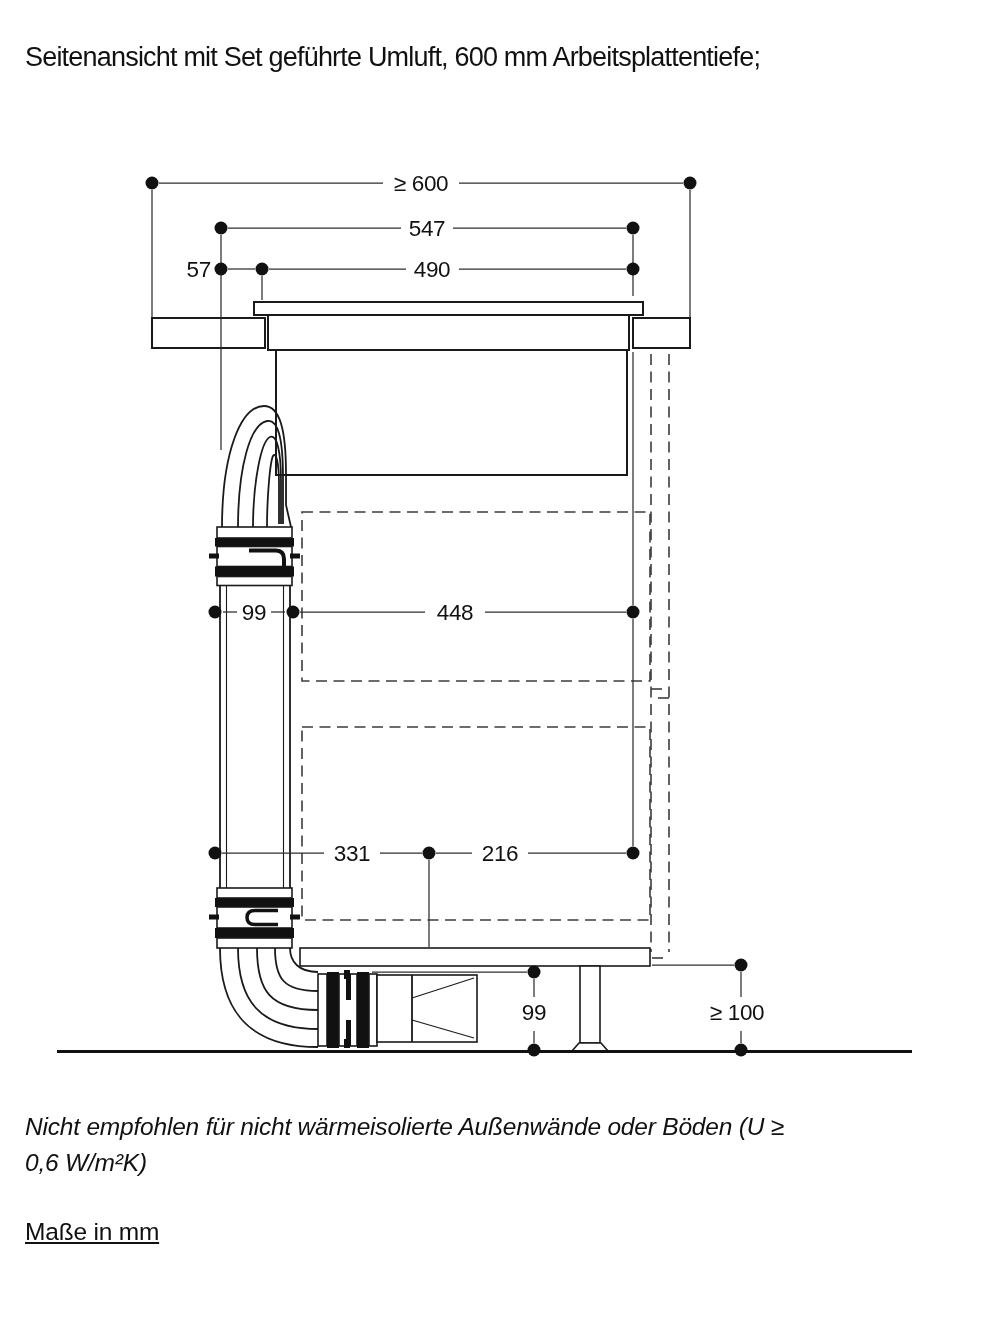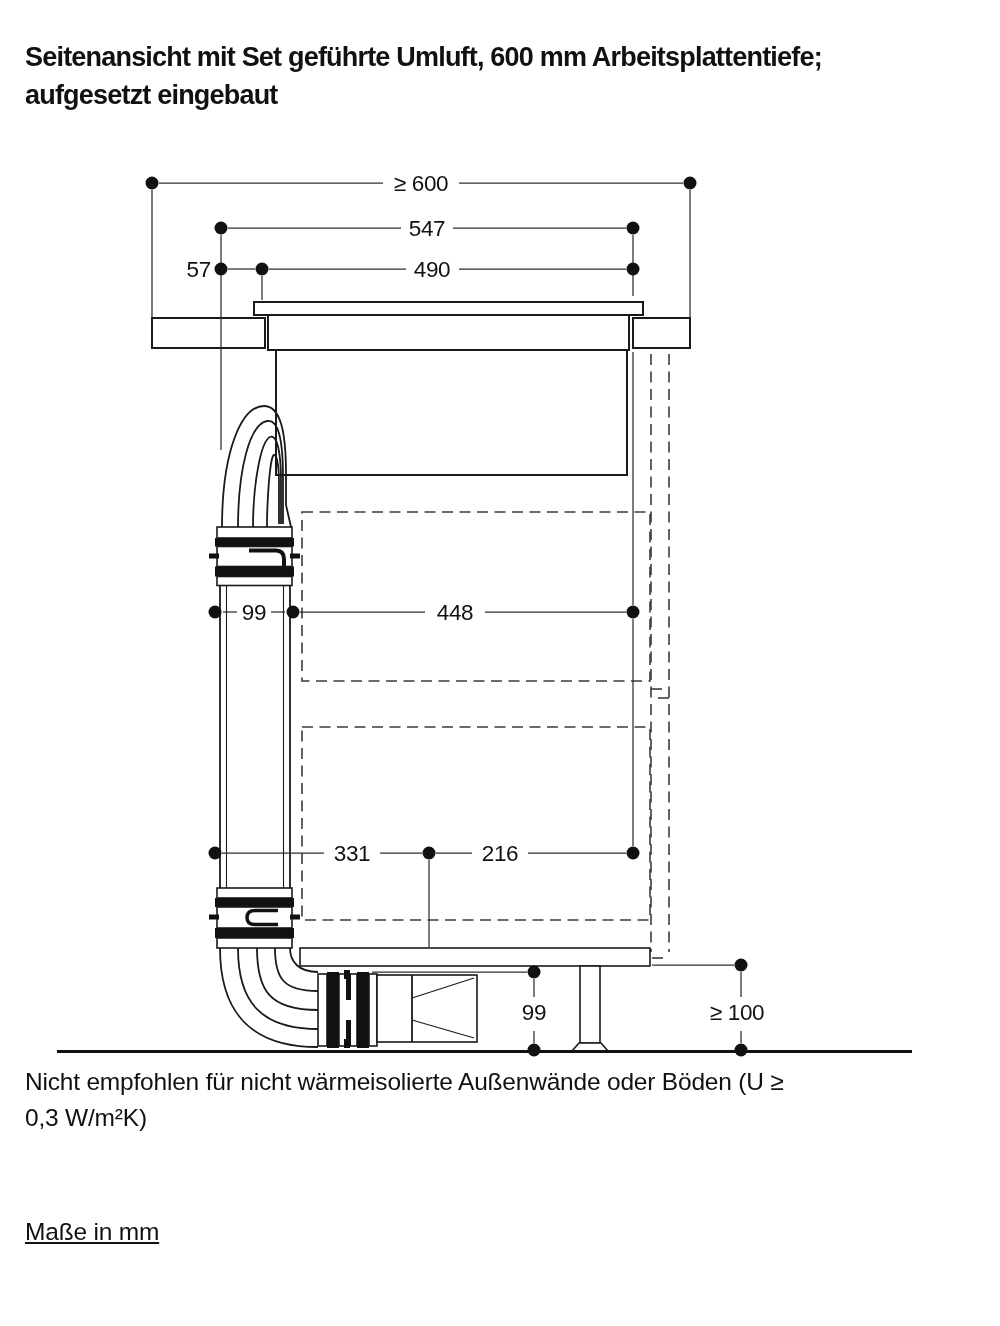--- a/index.html
+++ b/index.html
@@ -3,26 +3,26 @@
 <meta charset="utf-8">
 <style>
   html,body{margin:0;padding:0;}
   body{
     width:1000px;height:1326px;position:relative;overflow:hidden;
     background:#ffffff;color:#111;
     font-family:"Liberation Sans",sans-serif;
   }
   .title{
     position:absolute;left:25px;top:38px;
-    font-weight:bold;font-size:27px;letter-spacing:-0.8px;
+    font-weight:normal;font-size:27px;letter-spacing:-0.8px;
     line-height:38px;white-space:nowrap;
   }
   .warning{
-    position:absolute;left:25px;top:1064px;
-    font-size:24.5px;letter-spacing:-0.2px;line-height:36px;white-space:nowrap;
+    position:absolute;left:25px;top:1109px;
+    font-size:24.5px;letter-spacing:-0.2px;line-height:36px;white-space:nowrap;font-style:italic;
   }
   .units{
     position:absolute;left:25px;top:1218px;
     font-size:24.5px;letter-spacing:-0.2px;text-decoration:underline;
   }
   svg{position:absolute;left:0;top:0;}
   .ln{stroke:#1a1a1a;fill:none;stroke-width:1.8;}
   .thin{stroke:#1a1a1a;fill:none;stroke-width:1.1;}
   .wfill{fill:#ffffff;stroke:#1a1a1a;stroke-width:1.6;}
   .wfill2{fill:#ffffff;stroke:#1a1a1a;stroke-width:2;}
@@ -31,21 +31,20 @@
   .dashed{stroke:#3c3c3c;stroke-width:1.6;fill:none;stroke-dasharray:11 6.5;}
   .num{font-family:"Liberation Sans",sans-serif;font-size:22.5px;fill:#111;
        letter-spacing:-0.3px;text-anchor:middle;}
   .num-end{text-anchor:end;}
 </style>
 </head>
 <body>
 
 <div class="title">
   <div>Seitenansicht mit Set geführte Umluft, 600 mm Arbeitsplattentiefe;</div>
-  <div>aufgesetzt eingebaut</div>
 </div>
 
 <svg width="1000" height="1326" viewBox="0 0 1000 1326">
   <defs>
     <pattern id="hatch" patternUnits="userSpaceOnUse" width="13" height="13">
       <path d="M0,13 L13,0 M-6.5,6.5 L6.5,-6.5 M6.5,19.5 L19.5,6.5" stroke="#1a1a1a" stroke-width="1.2"></path>
     </pattern>
   </defs>
 
   <g>
@@ -232,16 +231,16 @@
     <line class="dim" x1="741" y1="972" x2="741" y2="997"></line>
     <line class="dim" x1="741" y1="1031" x2="741" y2="1043"></line>
     <circle class="blk" cx="741" cy="965" r="6.5"></circle>
     <circle class="blk" cx="741" cy="1050" r="6.5"></circle>
     <text class="num" x="737" y="1020">≥ 100</text>
   </g>
 </svg>
 
 <div class="warning">
   <div>Nicht empfohlen für nicht wärmeisolierte Außenwände oder Böden (U ≥</div>
-  <div>0,3 W/m²K)</div>
+  <div>0,6 W/m²K)</div>
 </div>
 
 <div class="units">Maße in mm</div>
 
 </body></html>

